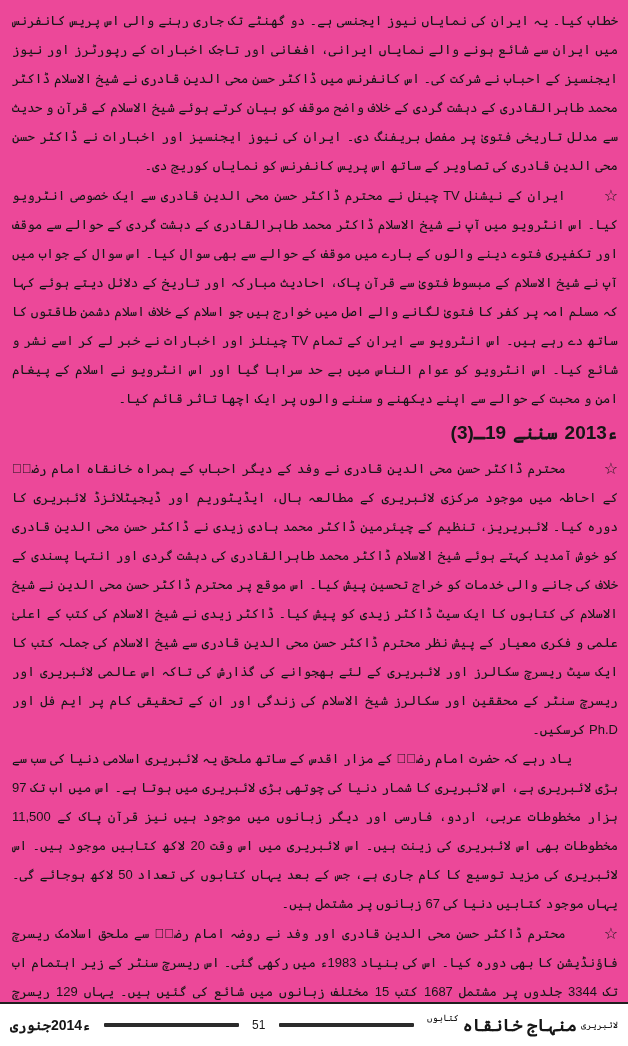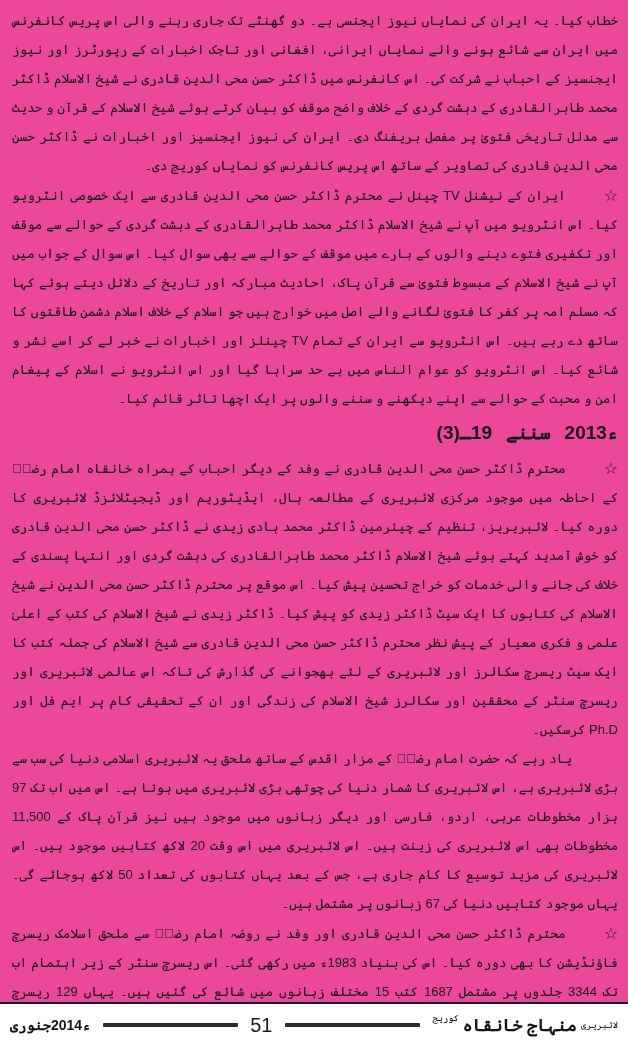--- a/index.html
+++ b/index.html
@@ -25,21 +25,21 @@
     margin-left:38px;           
     font-size:16px;
     transform:translateY(1px);
   }
   .indent-first{text-indent:46px;}   
   .heading{
     direction:ltr;
     display:flex;
     justify-content:flex-end;
     align-items:baseline;
-    gap:14px;
+    gap:7px;
     font-weight:bold;
     font-size:19px;
     line-height:36px;
     margin:2px 0 2px;
     padding-left:4px;
   }
   .ltr-lit{direction:ltr;unicode-bidi:bidi-override;}
   .rtl-word{direction:rtl;unicode-bidi:isolate;}
   .footer{
     position:absolute;
@@ -63,21 +63,21 @@
     white-space:nowrap;
   }
   .sep-line{
     height:4px;
     width:135px;
     background:#2b2b2b;
     border-radius:1px;
     flex:0 0 auto;
   }
   .page-number{
-    font-size:20px;
+    font-size:12px;
     color:#1a1a1a;
   }
   .masthead{
     display:flex;
     direction:rtl;
     align-items:center;
     gap:4px;
     white-space:nowrap;
   }
   .masthead .monthly{font-size:9px;}
@@ -123,17 +123,17 @@
     <div class="issue-date">
       <span class="rtl-word">جنوری</span>
         <span class="ltr-lit">2014ء</span>
     </div>
     <div class="sep-line"></div>
     <div class="page-number">51</div>
     <div class="sep-line"></div>
     <div class="masthead">
       <span class="monthly">لائبریری</span>
       <span class="title">منہاج خانقاہ</span>
-      <span class="city">کوریج</span>
+      <span class="city">کتابوں</span>
     </div>
   </div>
 
 </div>
 
 </body></html>

